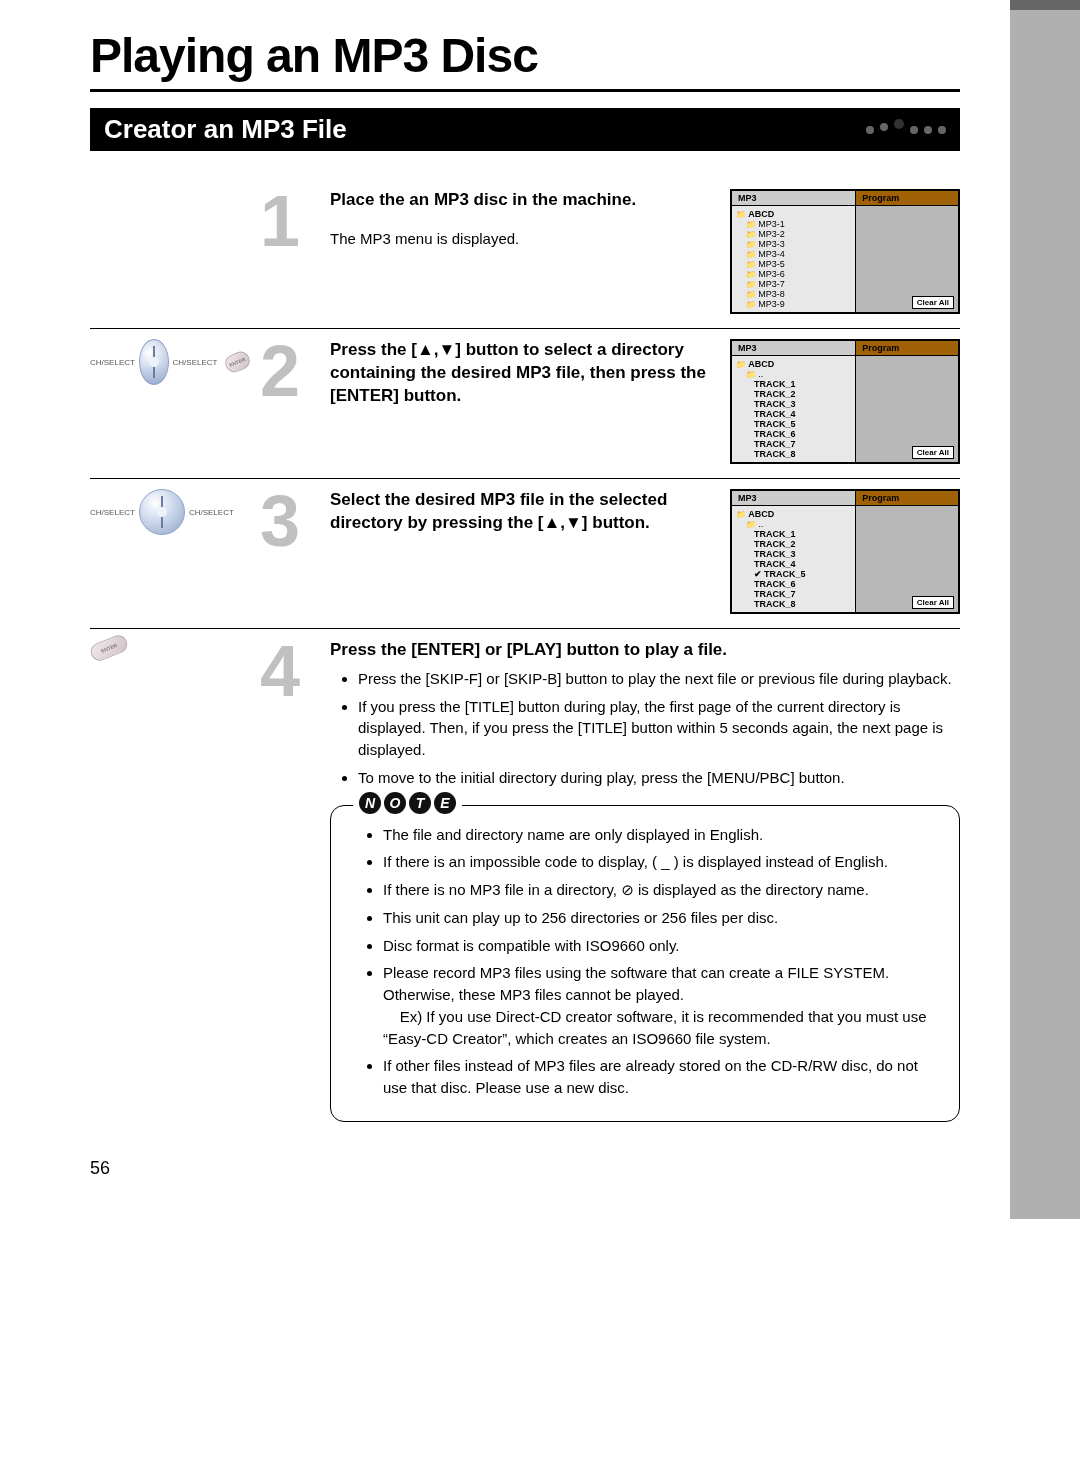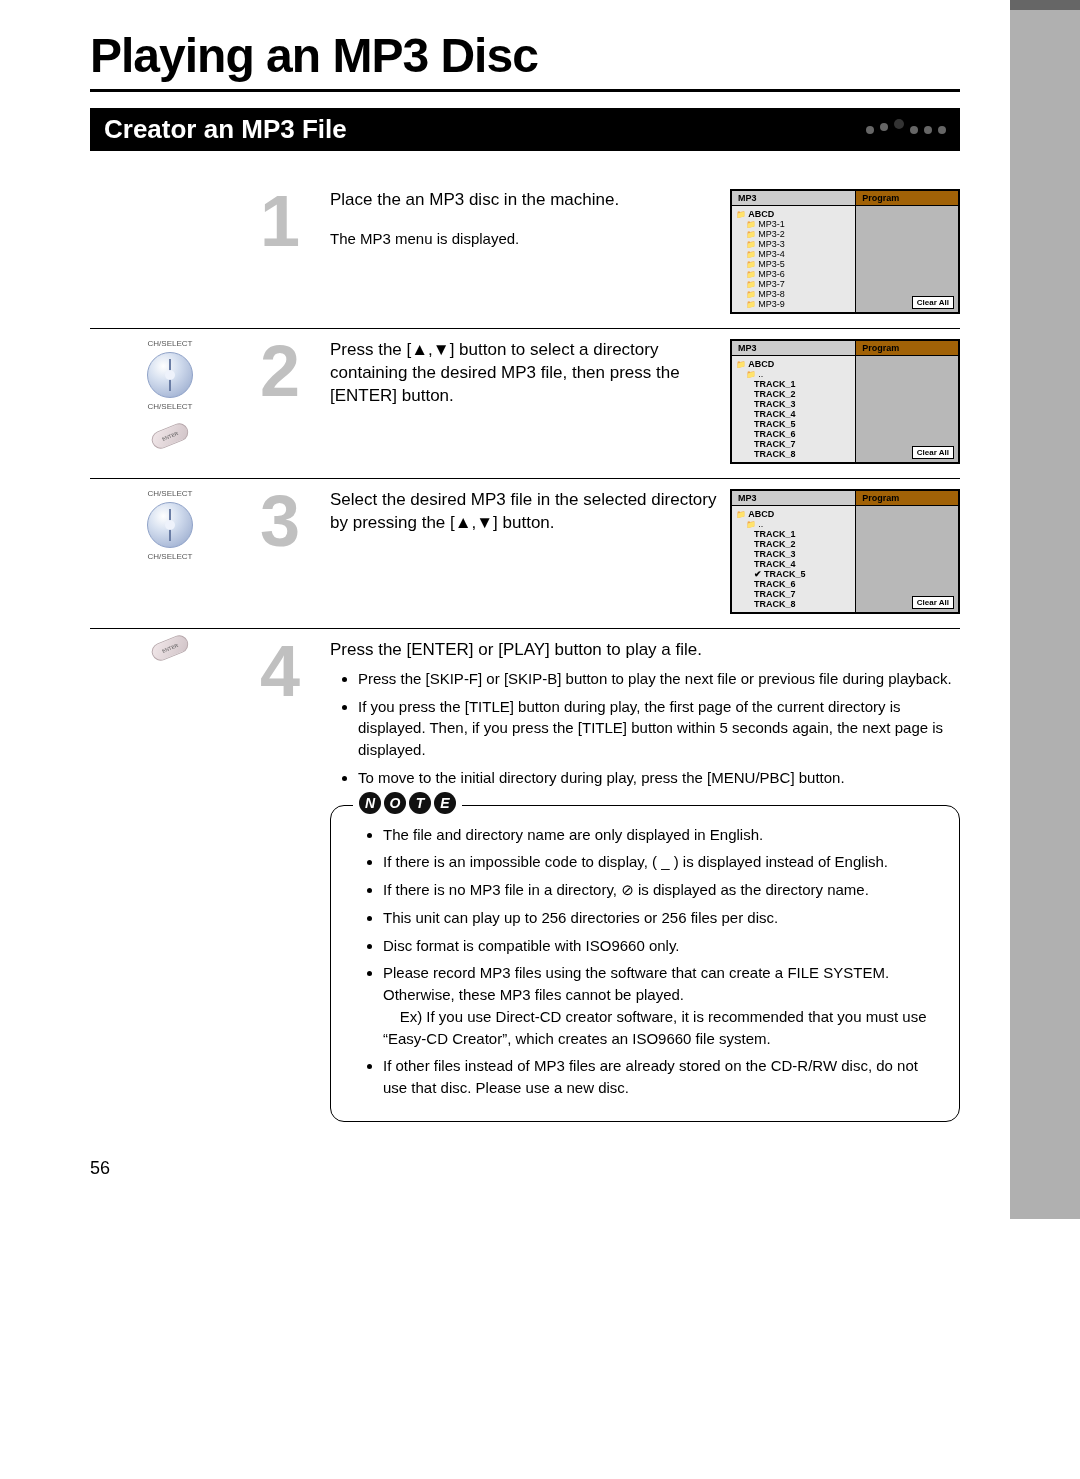--- a/index.html
+++ b/index.html
@@ -70,34 +70,34 @@
     gap: 10px;
     border-bottom: 1px solid #000;
     padding: 10px 0 14px 0;
     align-items: start;
   }
   .step-row.noborder { border-bottom: none; }
   .sidecol {
     font-size: 9px;
     color: #333;
     display: flex;
-    flex-direction: column;
+    flex-direction: row;
     align-items: center;
     gap: 4px;
   }
   .big-num {
     font-size: 72px;
     font-weight: 800;
     color: #c0c0c0;
     line-height: 0.9;
     font-family: Impact, 'Arial Black', sans-serif;
   }
   .step-text .head {
     font-size: 17px;
-    font-weight: 400;
+    font-weight: 700;
     margin-bottom: 6px;
     line-height: 1.35;
   }
   .step-text .body {
     font-size: 15px;
     line-height: 1.45;
     margin-top: 16px;
   }
   .step-text ul { margin-left: 28px; margin-top:4px;}
   .step-text li { font-size:15px; margin-bottom:6px; line-height:1.45;}

